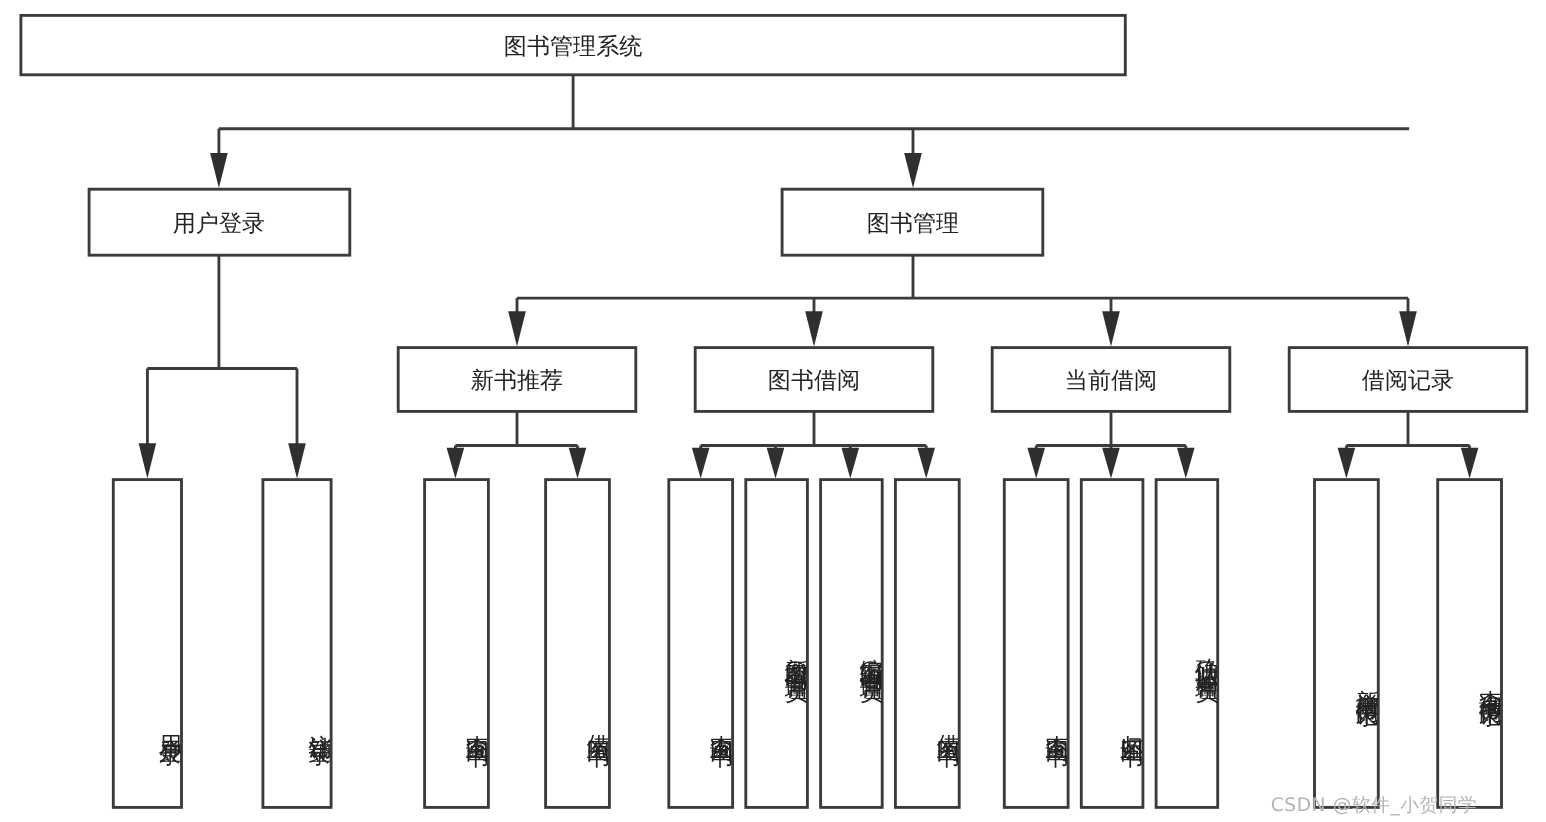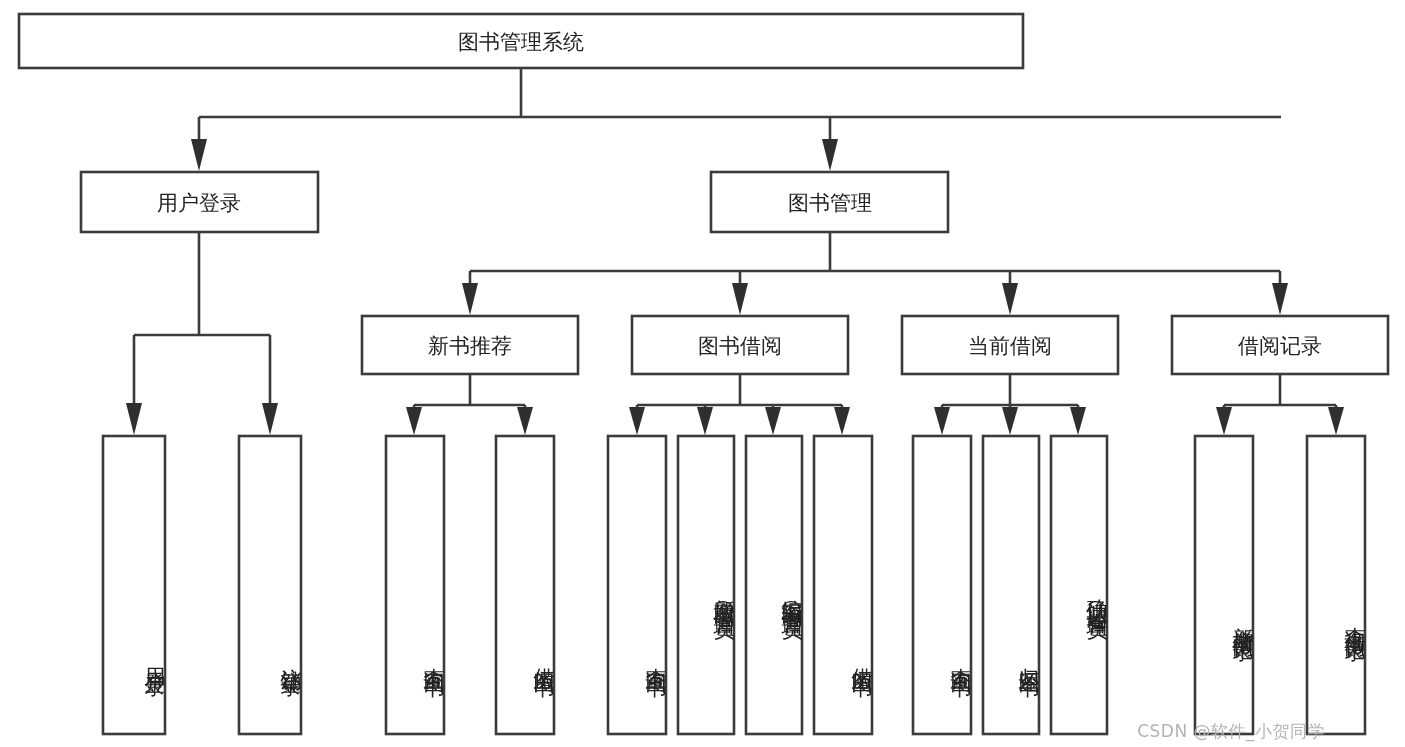--- a/index.html
+++ b/index.html
@@ -60,21 +60,21 @@
     line-height: 1;
     white-space: nowrap;
     display: flex;
     align-items: flex-start;
     justify-content: center;
     pointer-events: none;
     user-select: none;
   }
   .watermark {
     position: absolute;
-    right: 18px;
+    right: 0;
     bottom: 4px;
     font-family: "DejaVu Sans", "Liberation Sans", sans-serif;
     font-size: 17px;
     color: #b3b3b3;
     letter-spacing: 0.5px;
     white-space: nowrap;
     user-select: none;
   }
 </style>
 </head>

